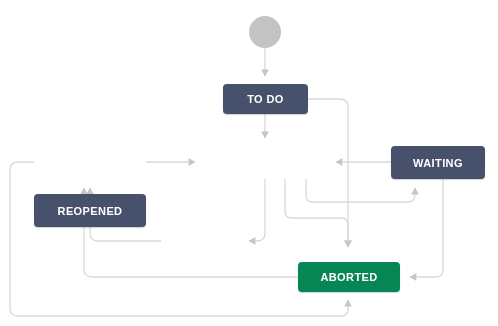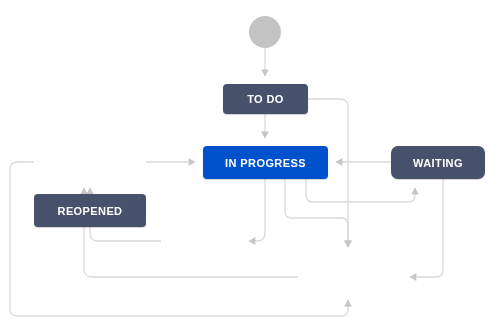--- a/index.html
+++ b/index.html
@@ -104,23 +104,23 @@
   <div class="start-node" style="left:249px; top:16px; width:32px; height:32px;"></div>
 
   <div class="node" style="left:223px; top:84px; width:85px; height:30px; background:#47516b;">
     <span class="node-label">TO DO</span>
   </div>
 
   <div class="node" style="left:34px; top:146px; width:112px; height:33px; background:#47516b;margin-top:48px;">
     <span class="node-label">REOPENED</span>
   </div>
 
-  <div class="node" style="left:203px; top:146px; width:125px; height:33px; background:#0052cc;">
-    <span class="node-label">IN PROGRESS</span>
-  </div>
 
-  <div class="node" style="left:391px; top:146px; width:94px; height:33px; background:#47516b;border-radius:7px;">
+  <div class="node" style="left:391px; top:146px; width:94px; height:33px; background:#47516b;">
     <span class="node-label">WAITING</span>
   </div>
 
 
+  <div class="node" style="left:298px; top:262px; width:102px; height:30px; background:#068655;">
+    <span class="node-label">ABORTED</span>
+  </div>
 
 </div>
 
 </body></html>

